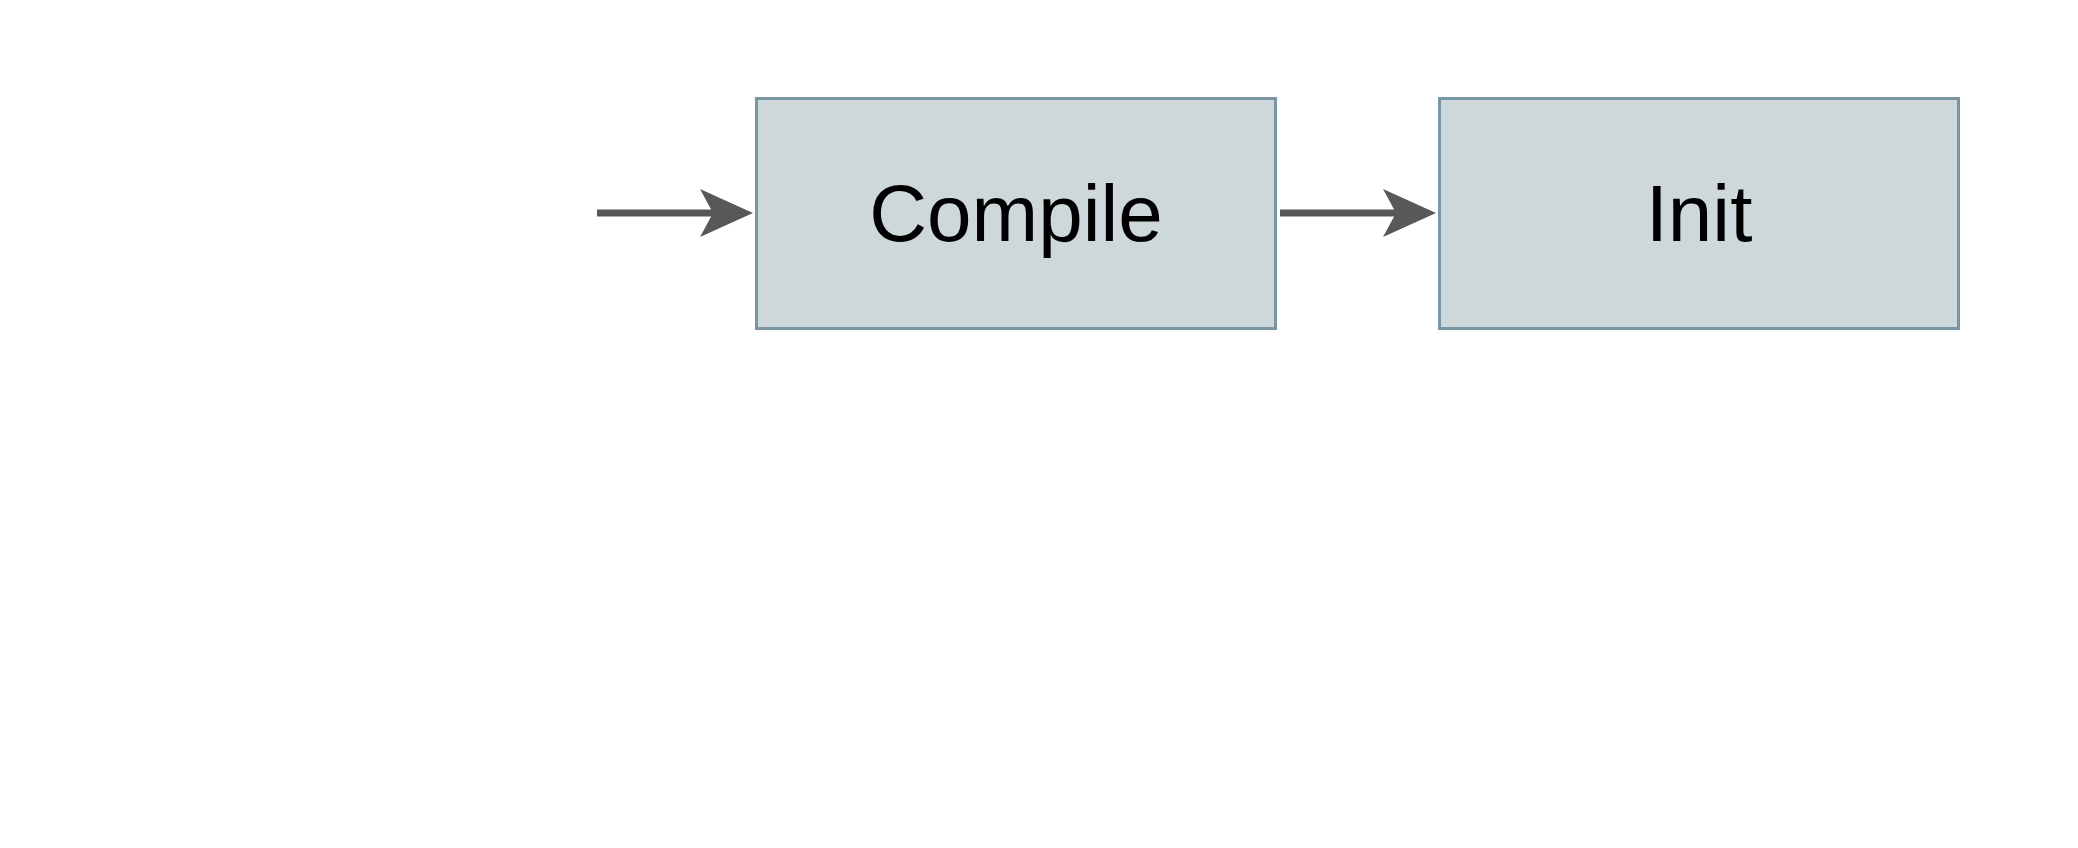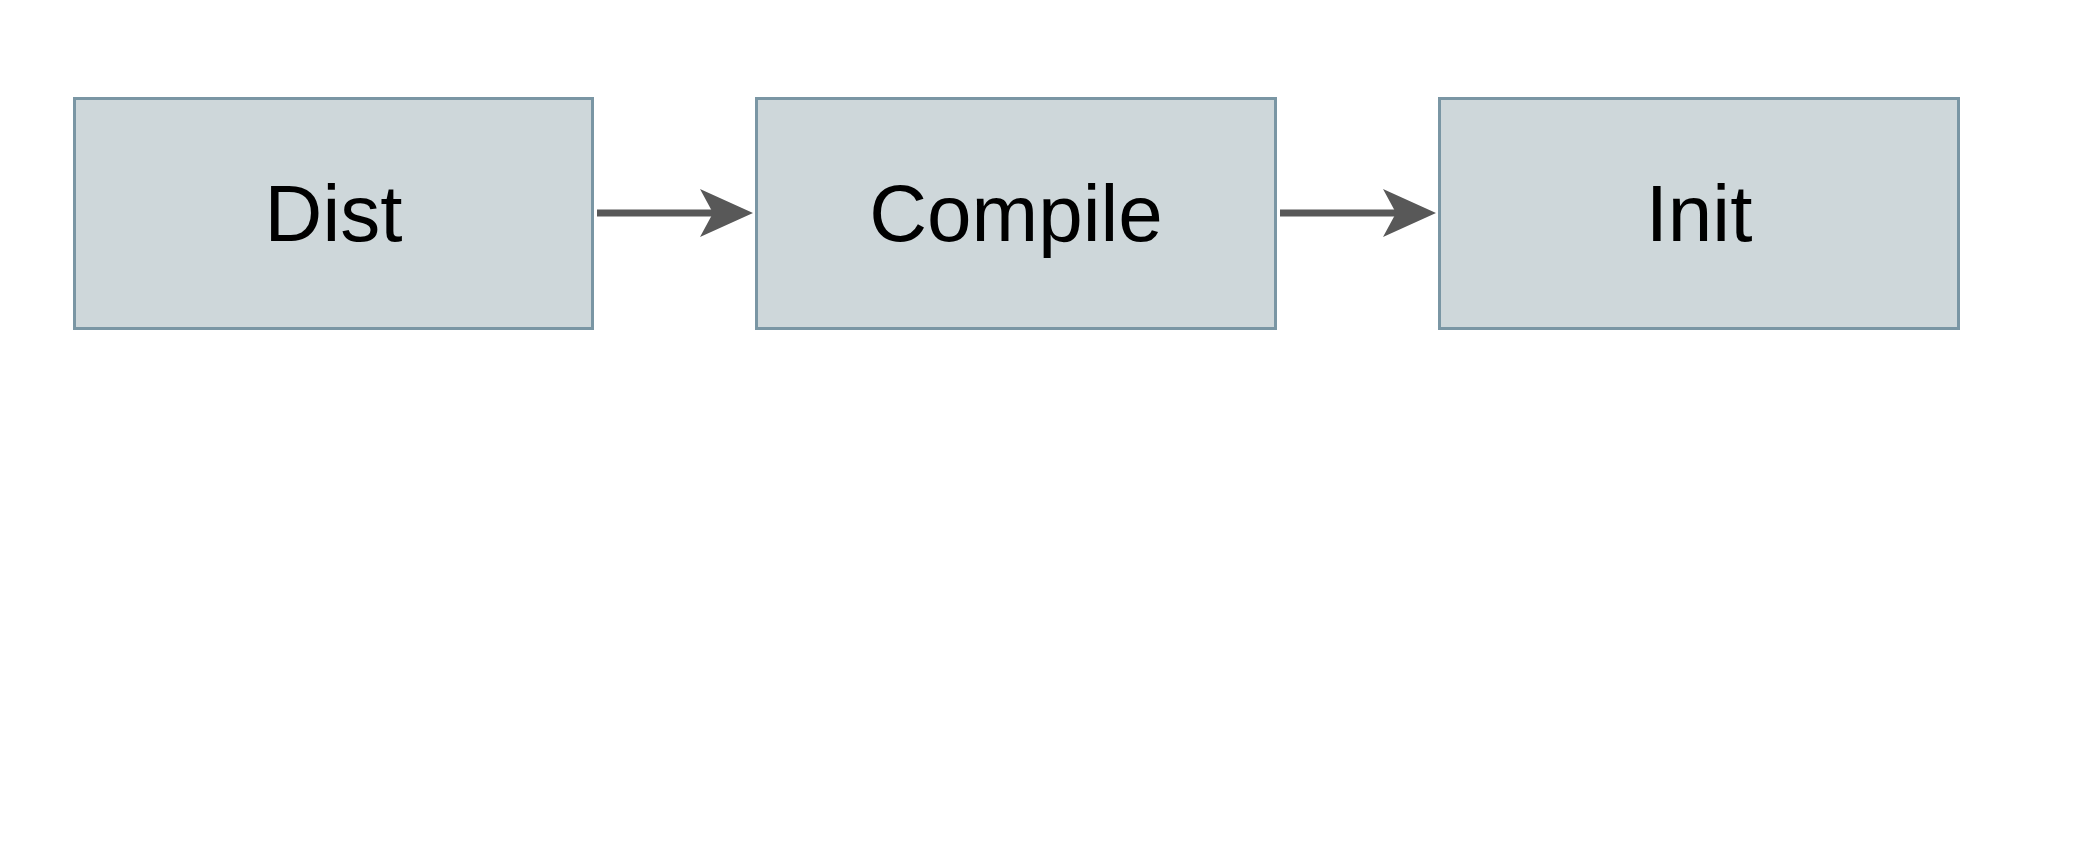--- a/index.html
+++ b/index.html
@@ -61,23 +61,20 @@
     <g>
       <line x1="597" y1="213" x2="713" y2="213" stroke="#585858" stroke-width="7"></line>
       <path d="M 753 213 L 700 189 L 713 213 L 700 237 Z" fill="#585858"></path>
     </g>
     <g>
       <line x1="1280" y1="213" x2="1396" y2="213" stroke="#585858" stroke-width="7"></line>
       <path d="M 1436 213 L 1383 189 L 1396 213 L 1383 237 Z" fill="#585858"></path>
     </g>
   </svg>
 
-  <div class="node" id="node-dist">
-    <span class="node-label">Dist</span>
-  </div>
 
   <div class="node" id="node-init">
     <span class="node-label">Init</span>
   </div>
 
   <div class="node" id="node-compile">
     <span class="node-label">Compile</span>
   </div>
 
 

